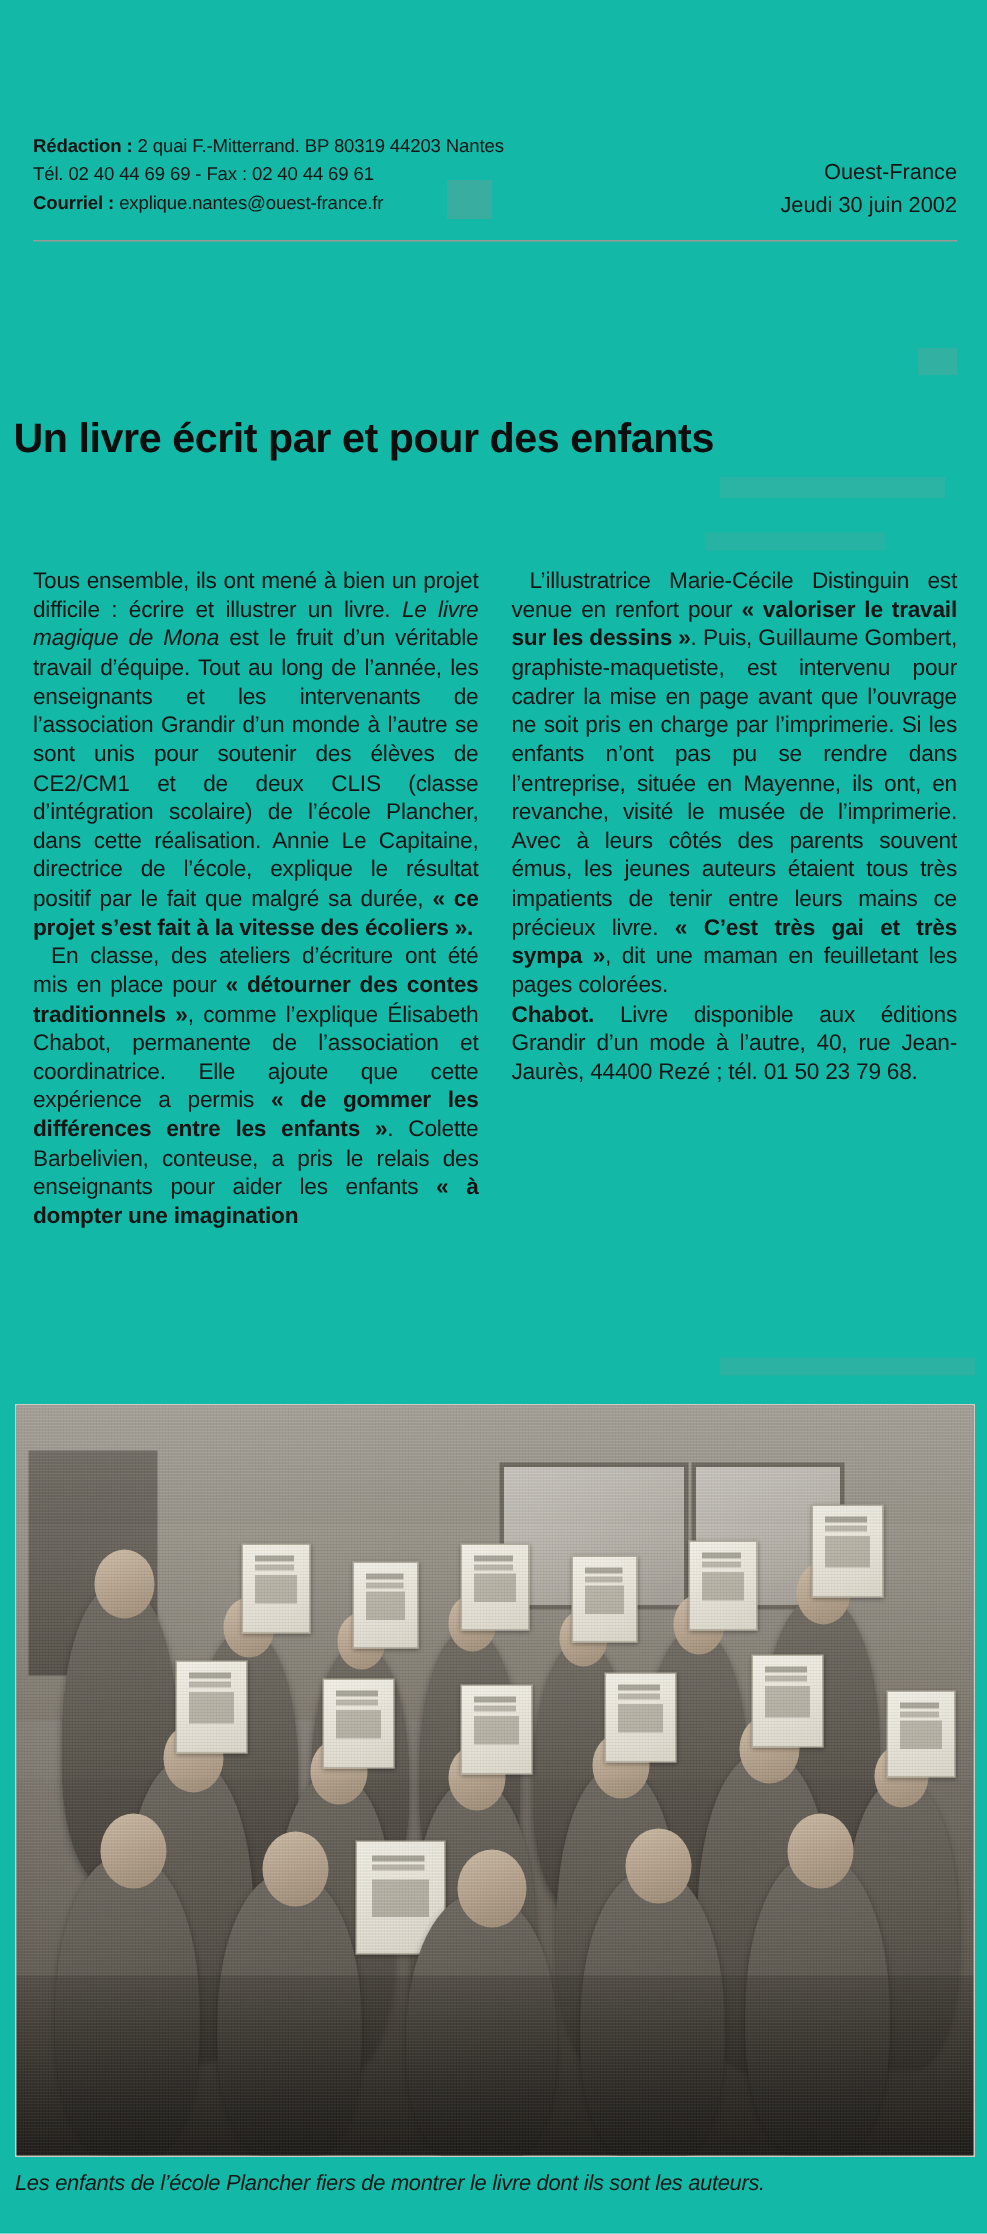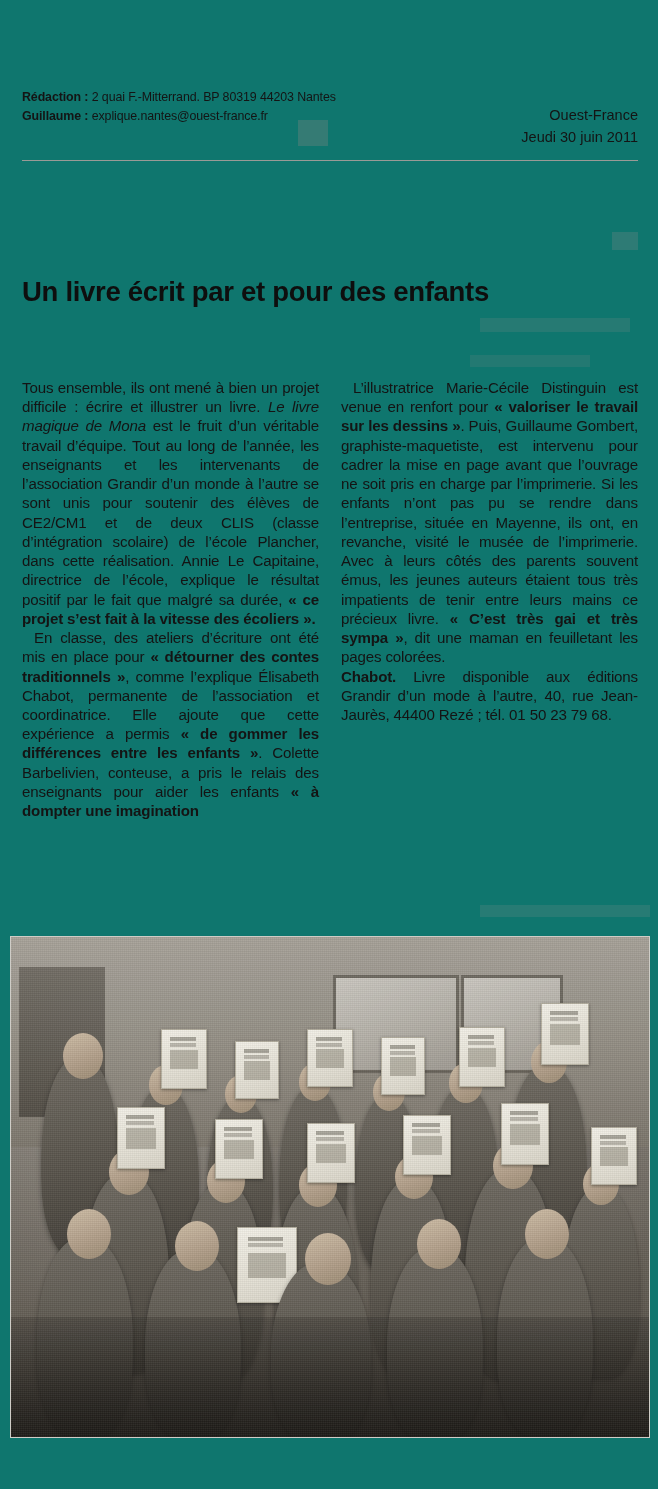--- a/index.html
+++ b/index.html
@@ -14,21 +14,21 @@
     font-family: "Liberation Sans", sans-serif;
     color: #111111;
     overflow: hidden;
   }
 
   .page {
     position: absolute;
     left: 0; top: 0;
     width: 658px;
     height: 1489px;
-    background: #0f766e;
+    background: #14b8a6;
   }
 
   
   .masthead {
     position: absolute;
     left: 22px;
     top: 88px;
     width: 616px;
     display: flex;
     justify-content: space-between;
@@ -55,21 +55,21 @@
     left: 22px;
     top: 160px;
     width: 616px;
     height: 1px;
     background: #9a9a96;
   }
 
   
   .headline {
     position: absolute;
-    left: 22px;
+    left: 9px;
     top: 258px;
     width: 616px;
     font-size: 27.5px;
     font-weight: bold;
     letter-spacing: -0.3px;
     color: #0e0e0e;
   }
   .standfirst {
     position: absolute;
     left: 26px;
@@ -226,27 +226,28 @@
   <div class="ghost g2"></div>
   <div class="ghost g3"></div>
   <div class="ghost g4"></div>
   <div class="ghost g5"></div>
 
   <div class="masthead">
     <div class="masthead-left">
       <div class="line">
         <b>Rédaction :</b><span> 2 quai F.-Mitterrand. BP 80319 44203 Nantes</span>
       </div>
+      <div class="line">Tél. 02 40 44 69 69 - Fax : 02 40 44 69 61</div>
       <div class="line">
-        <b>Guillaume :</b><span> explique.nantes@ouest-france.fr</span>
+        <b>Courriel :</b><span> explique.nantes@ouest-france.fr</span>
       </div>
     </div>
     <div class="masthead-right">
       <div>Ouest-France</div>
-      <div>Jeudi 30 juin 2011</div>
+      <div>Jeudi 30 juin 2002</div>
     </div>
   </div>
   <div class="rule"></div>
 
   <h1 class="headline">Un livre écrit par et pour des enfants</h1>
 
   <div class="cols">
 
     <div class="col">
       <p><span>Tous ensemble, ils ont mené à bien un projet difficile : écrire et illustrer un livre. </span><i>Le livre magique de Mona</i><span> est le fruit d’un véritable travail d’équipe. Tout au long de l’année, les enseignants et les intervenants de l’association Grandir d’un monde à l’autre se sont unis pour soutenir des élèves de CE2/CM1 et de deux CLIS (classe d’intégration scolaire) de l’école Plancher, dans cette réalisation. Annie Le Capitaine, directrice de l’école, explique le résultat positif par le fait que malgré sa durée, </span><b>« ce projet s’est fait à la vitesse des écoliers ».</b></p>
@@ -331,14 +332,15 @@
     <div class="kid" style="left:376px; top:310px; width:96px;  height:194px;"></div>
     <div class="head" style="left:406px; top:282px; width:44px;  height:50px;"></div>
 
     <div class="kid" style="left:486px; top:300px; width:96px;  height:200px;"></div>
     <div class="head" style="left:514px; top:272px; width:44px;  height:50px;"></div>
 
     <div class="floor"></div>
     <div class="grain"></div>
   </div>
 
+  <div class="caption">Les enfants de l’école Plancher fiers de montrer le livre dont ils sont les auteurs.</div>
 
 </div>
 
 </body></html>

